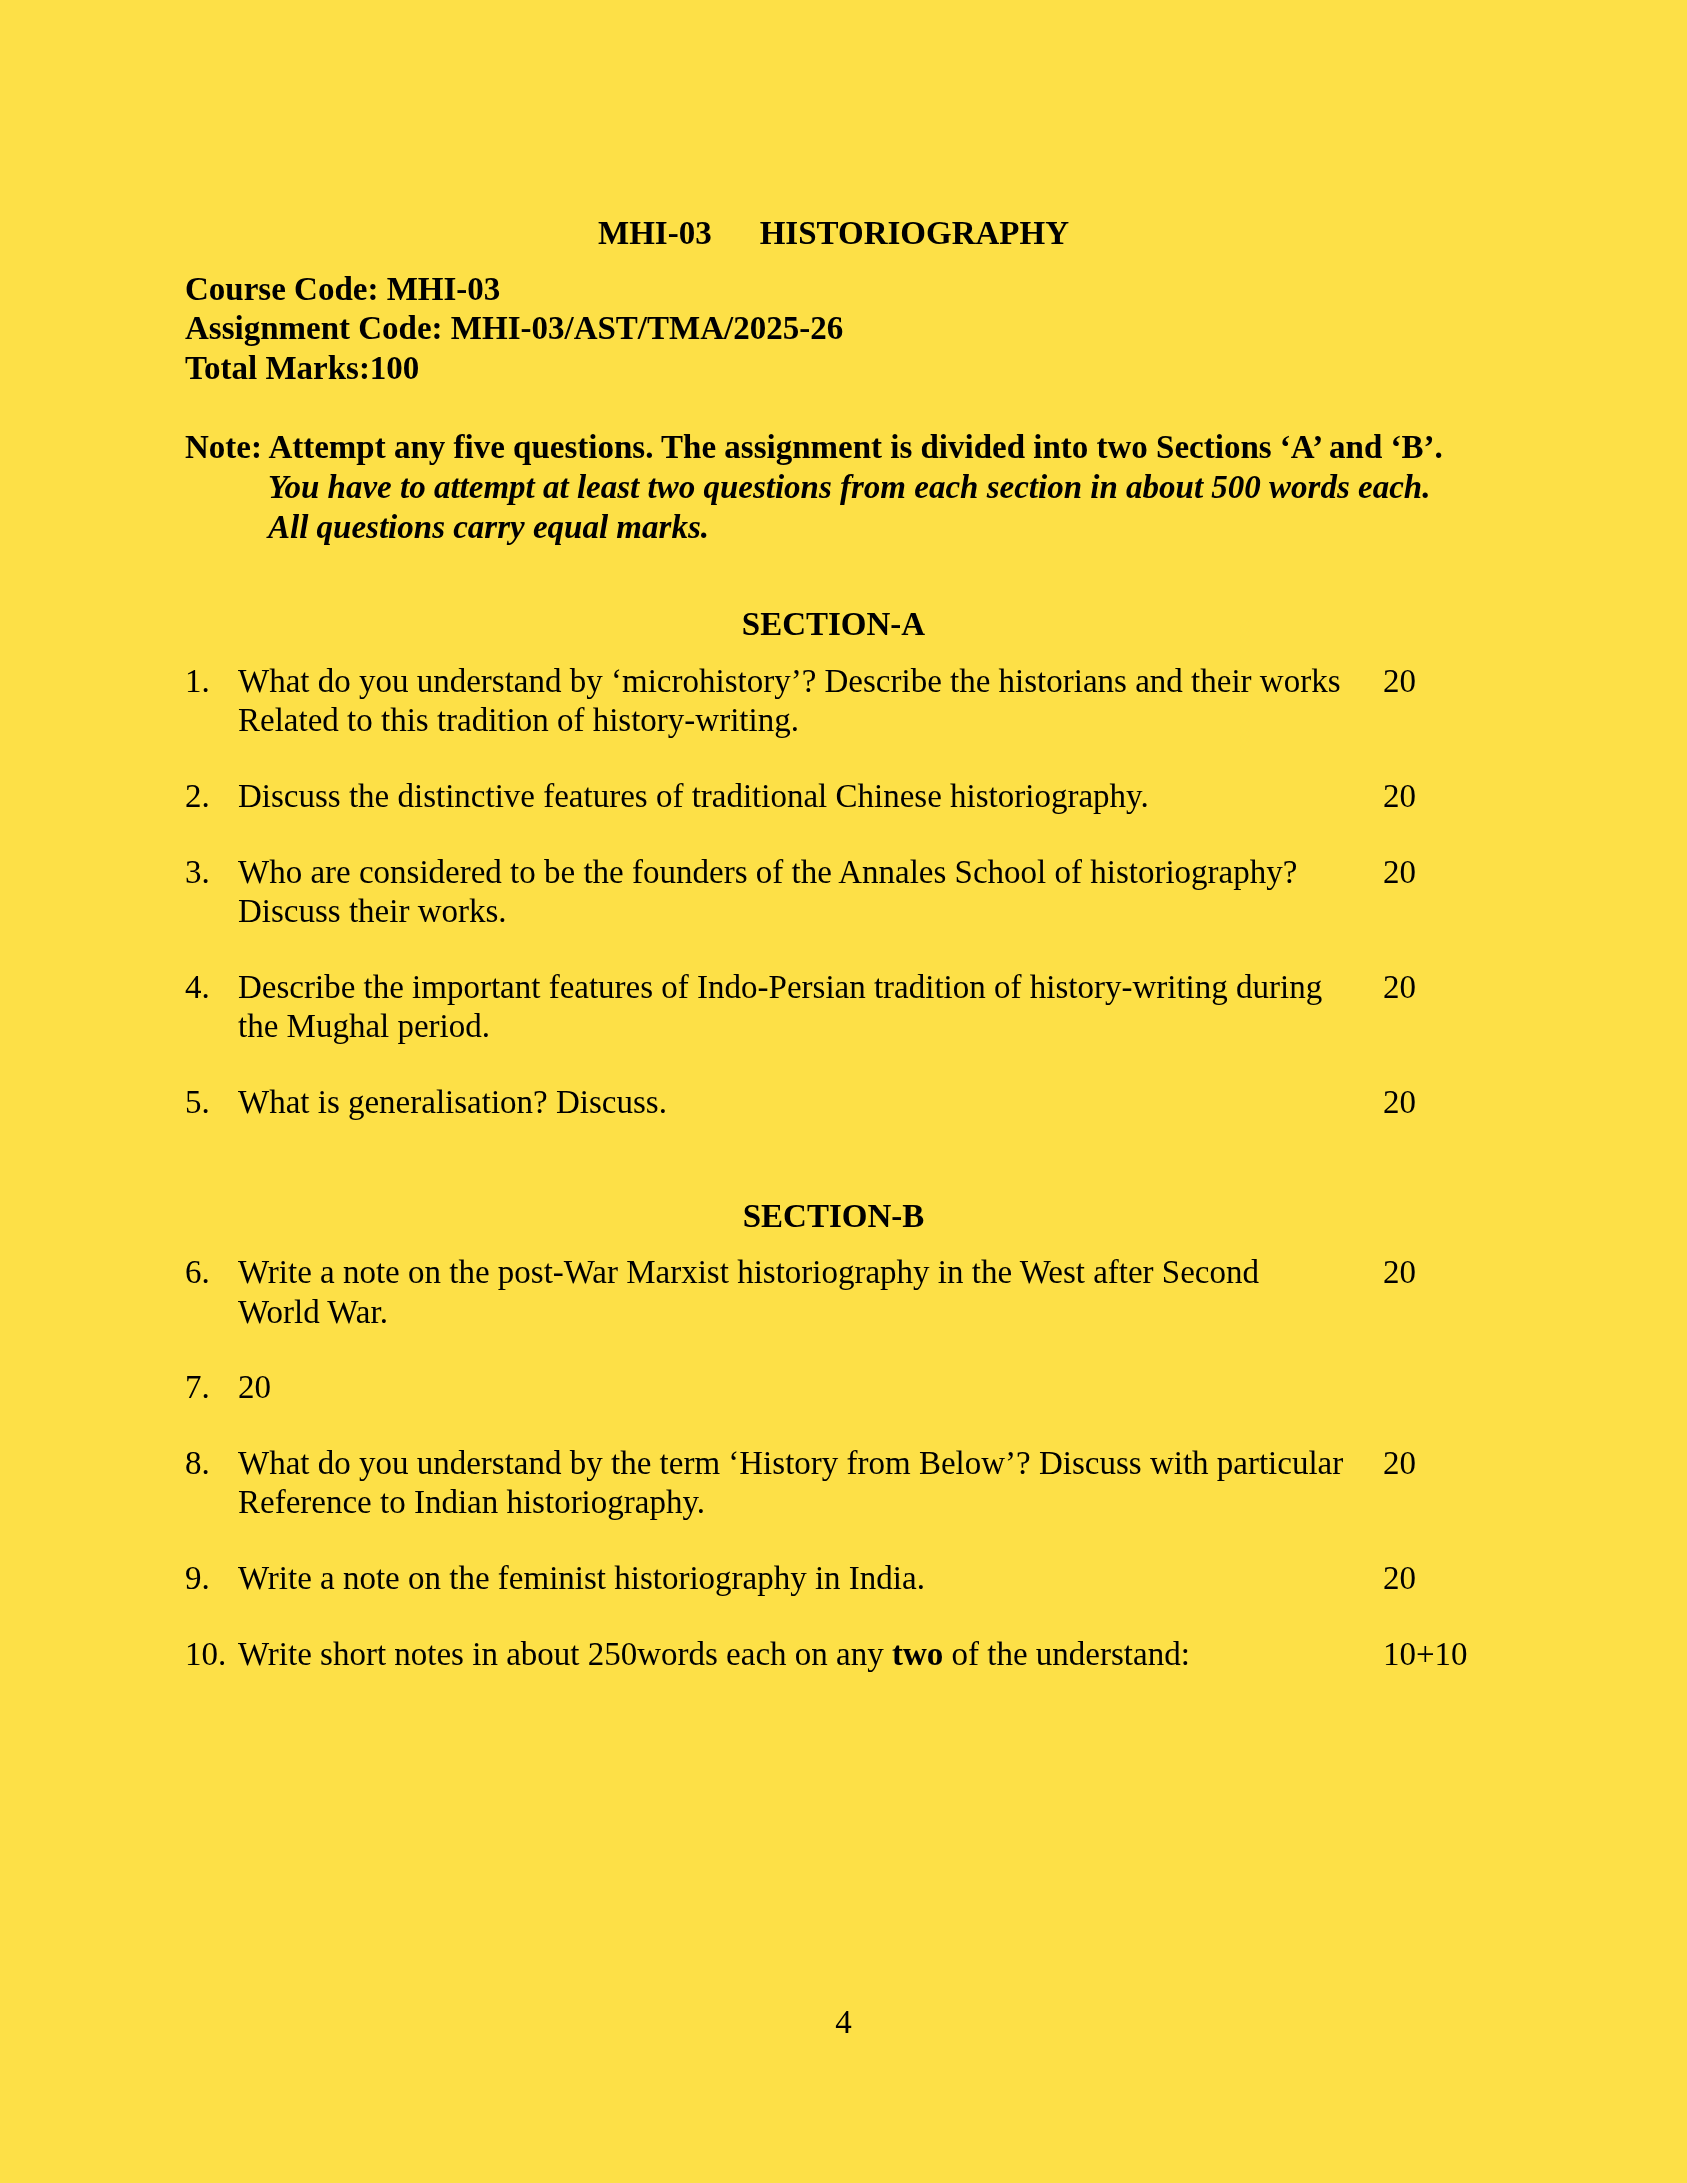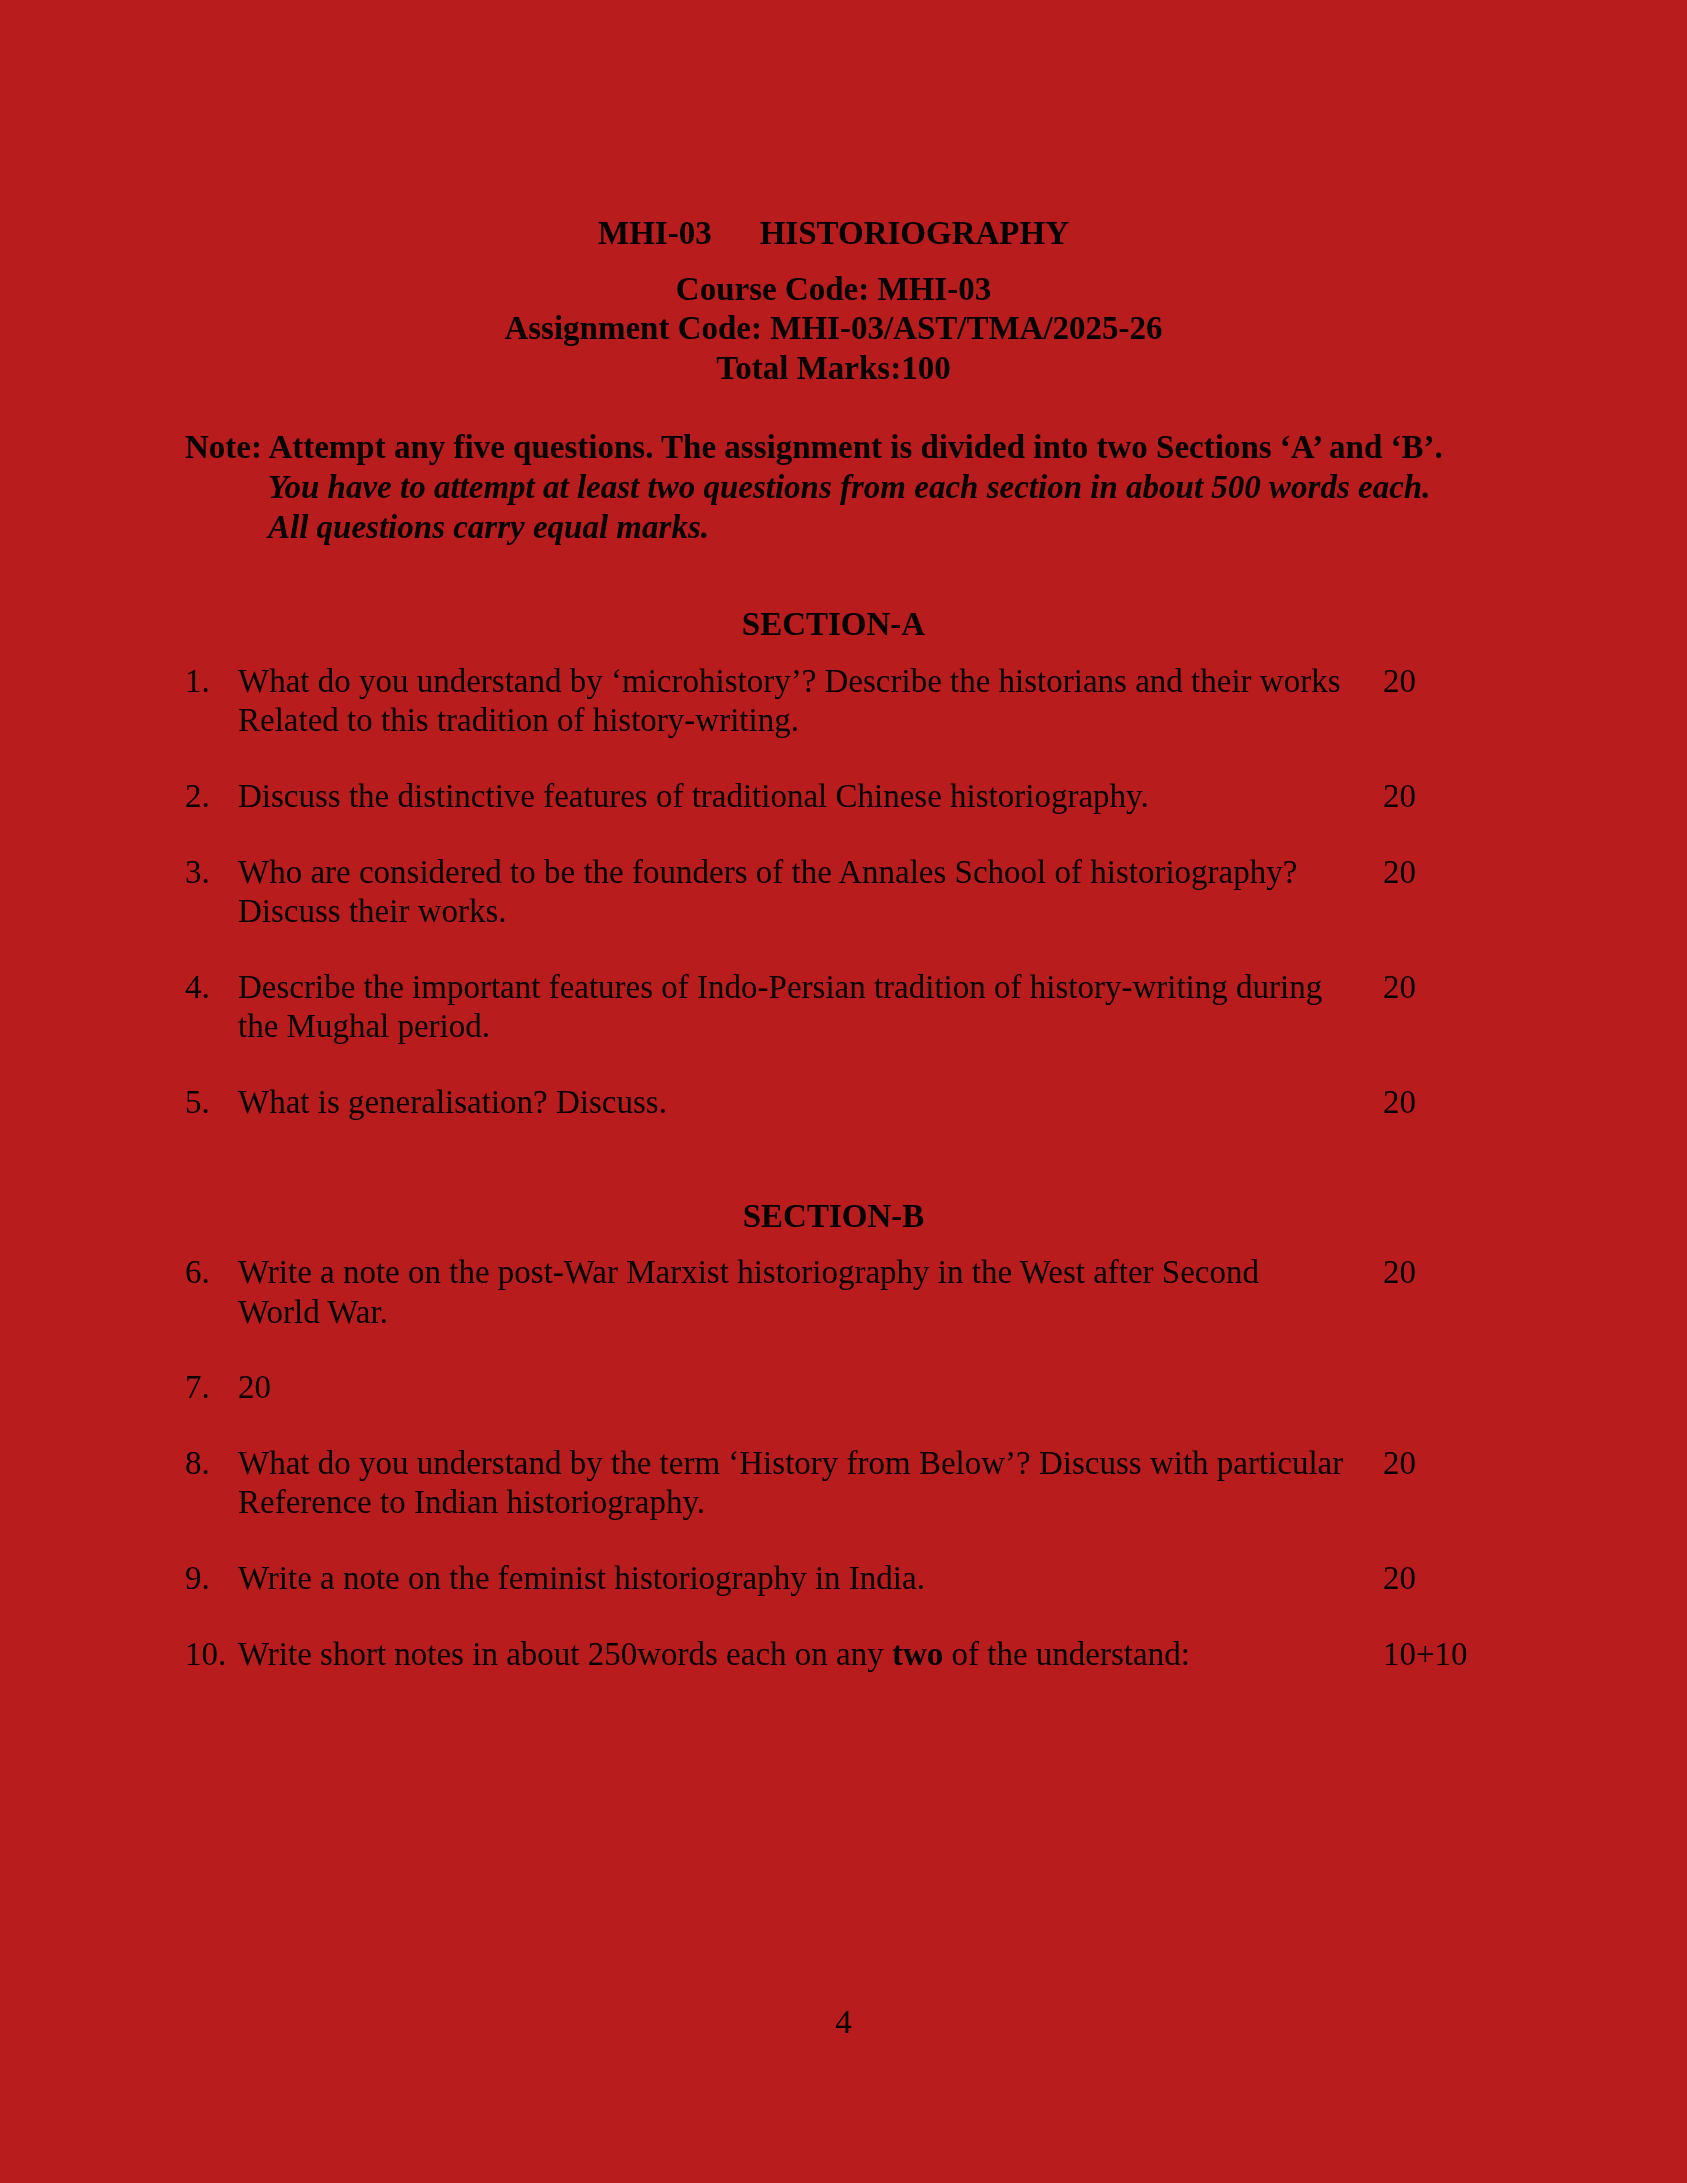--- a/index.html
+++ b/index.html
@@ -4,42 +4,42 @@
 <style>
   html, body {
     margin: 0;
     padding: 0;
     background: #ffffff;
   }
   .page {
     position: relative;
     width: 1687px;
     height: 2183px;
-    background: #b91c1c;
+    background: #fde047;
     color: #000000;
     font-family: "Liberation Serif", "DejaVu Serif", serif;
     font-size: 33px;
     line-height: 1.2;
     overflow: hidden;
   }
   .content {
     padding: 214px 205px 0 185px;
   }
   .doc-title {
     text-align: center;
     font-weight: bold;
     white-space: nowrap;
   }
   .title-gap {
     display: inline-block;
     width: 48px;
   }
   .header-right {
     margin-top: 16px;
-    text-align: center;
+    text-align: left;
     font-weight: bold;
   }
   .note {
     margin-top: 40px;
     font-weight: bold;
   }
   .note .cont {
     padding-left: 83px;
     font-style: italic;
   }

